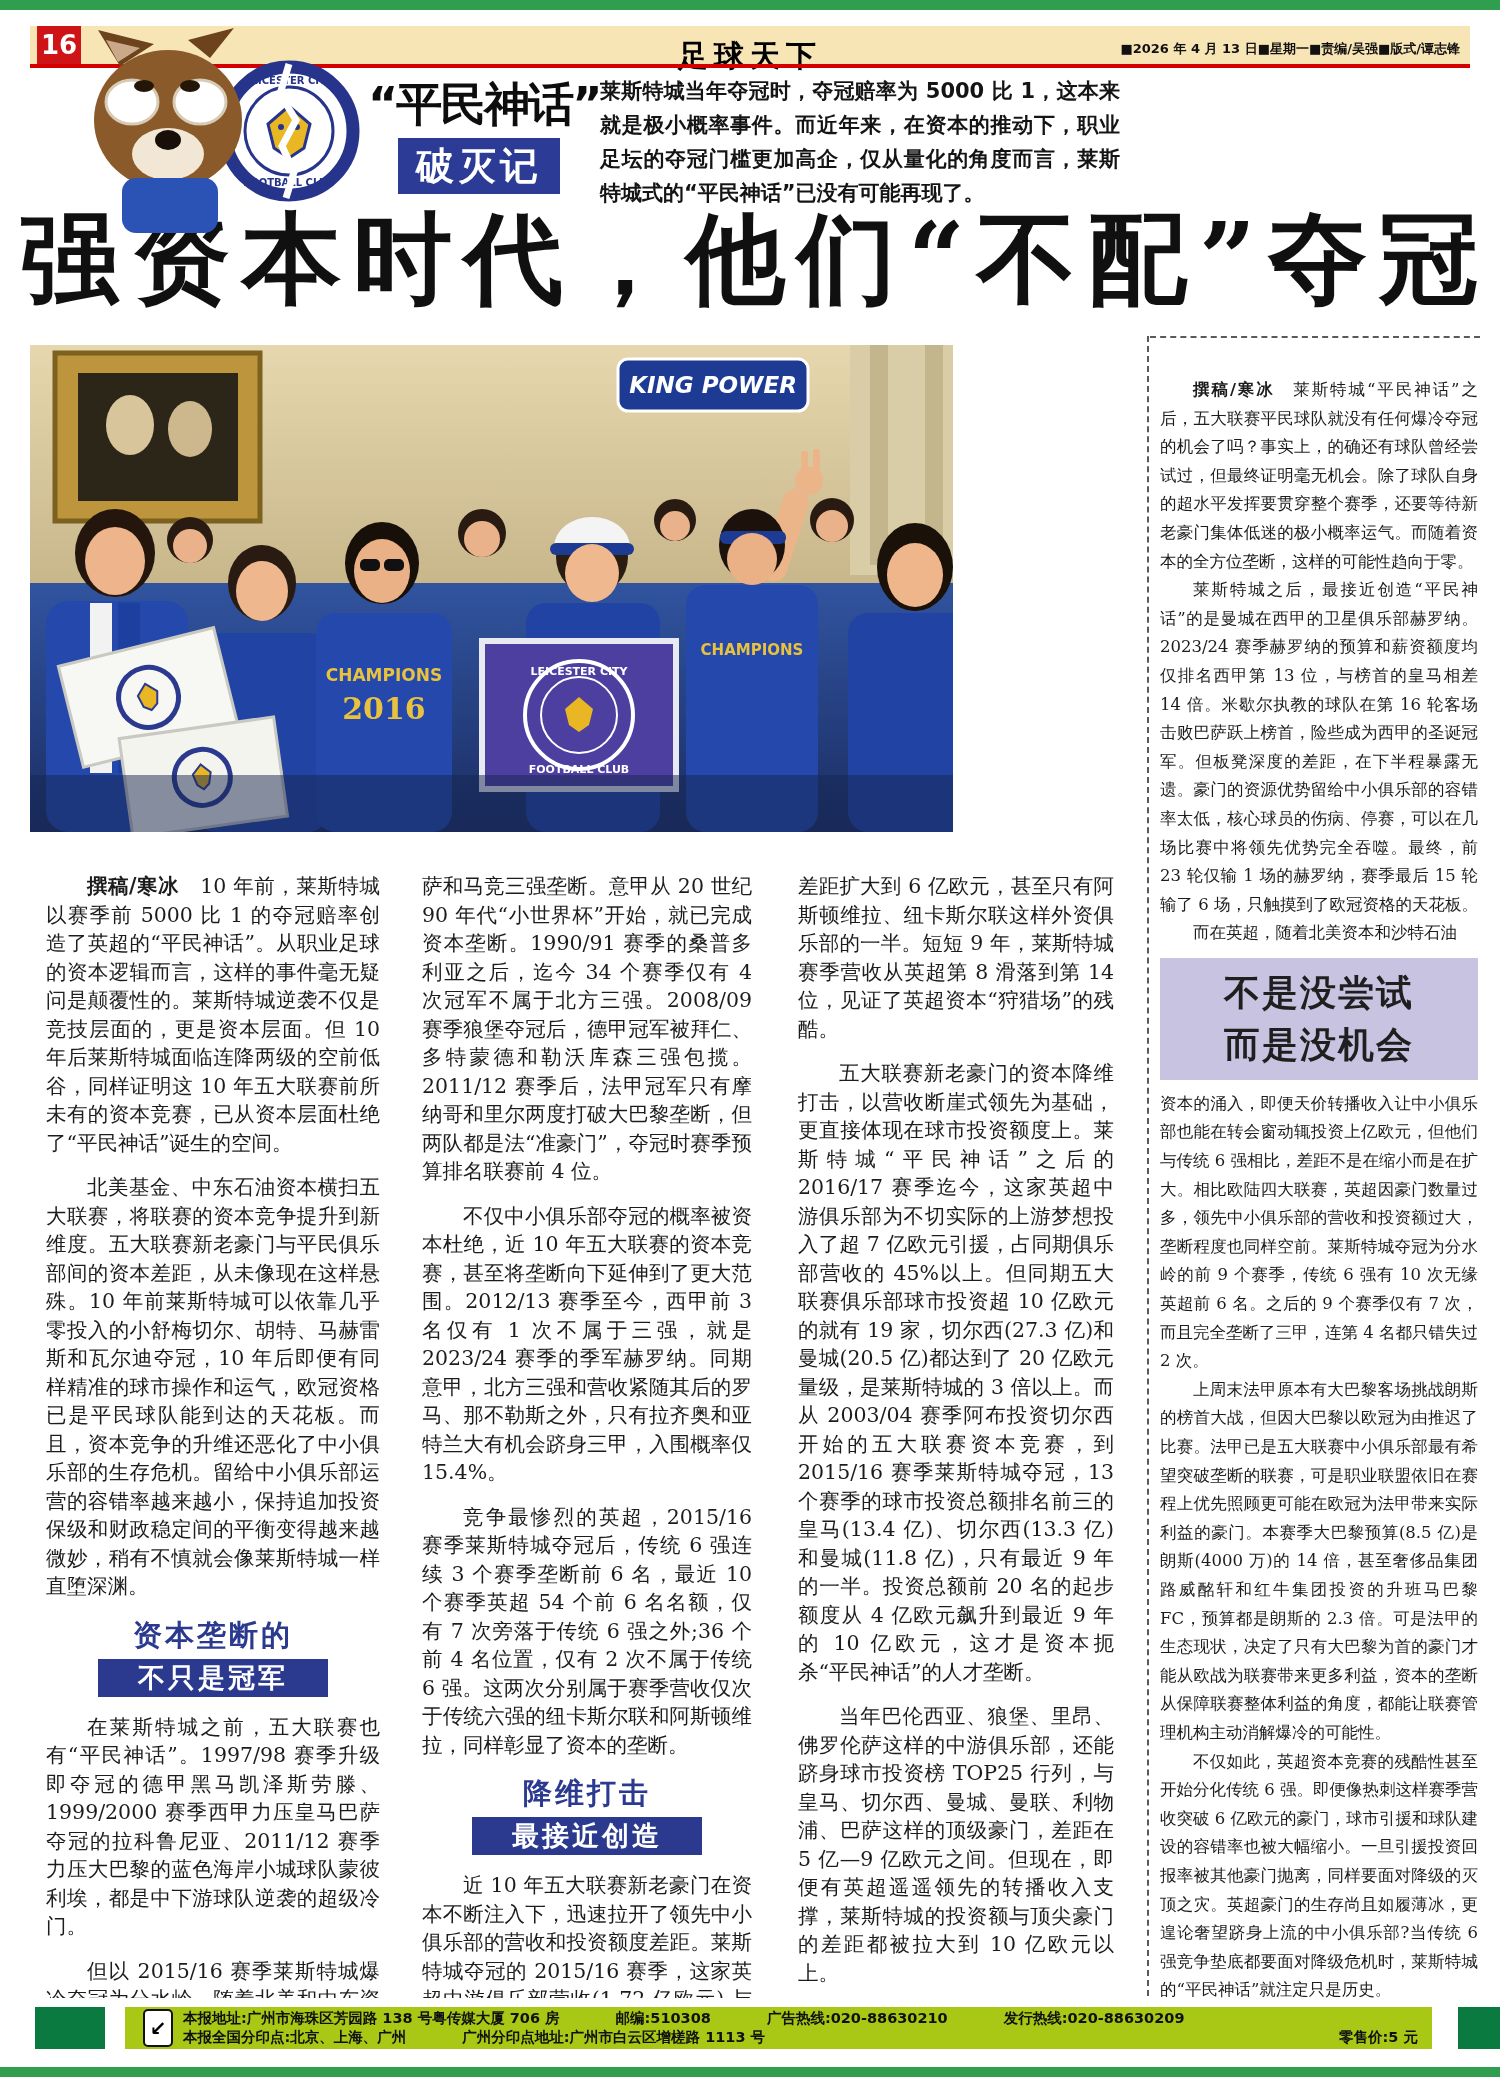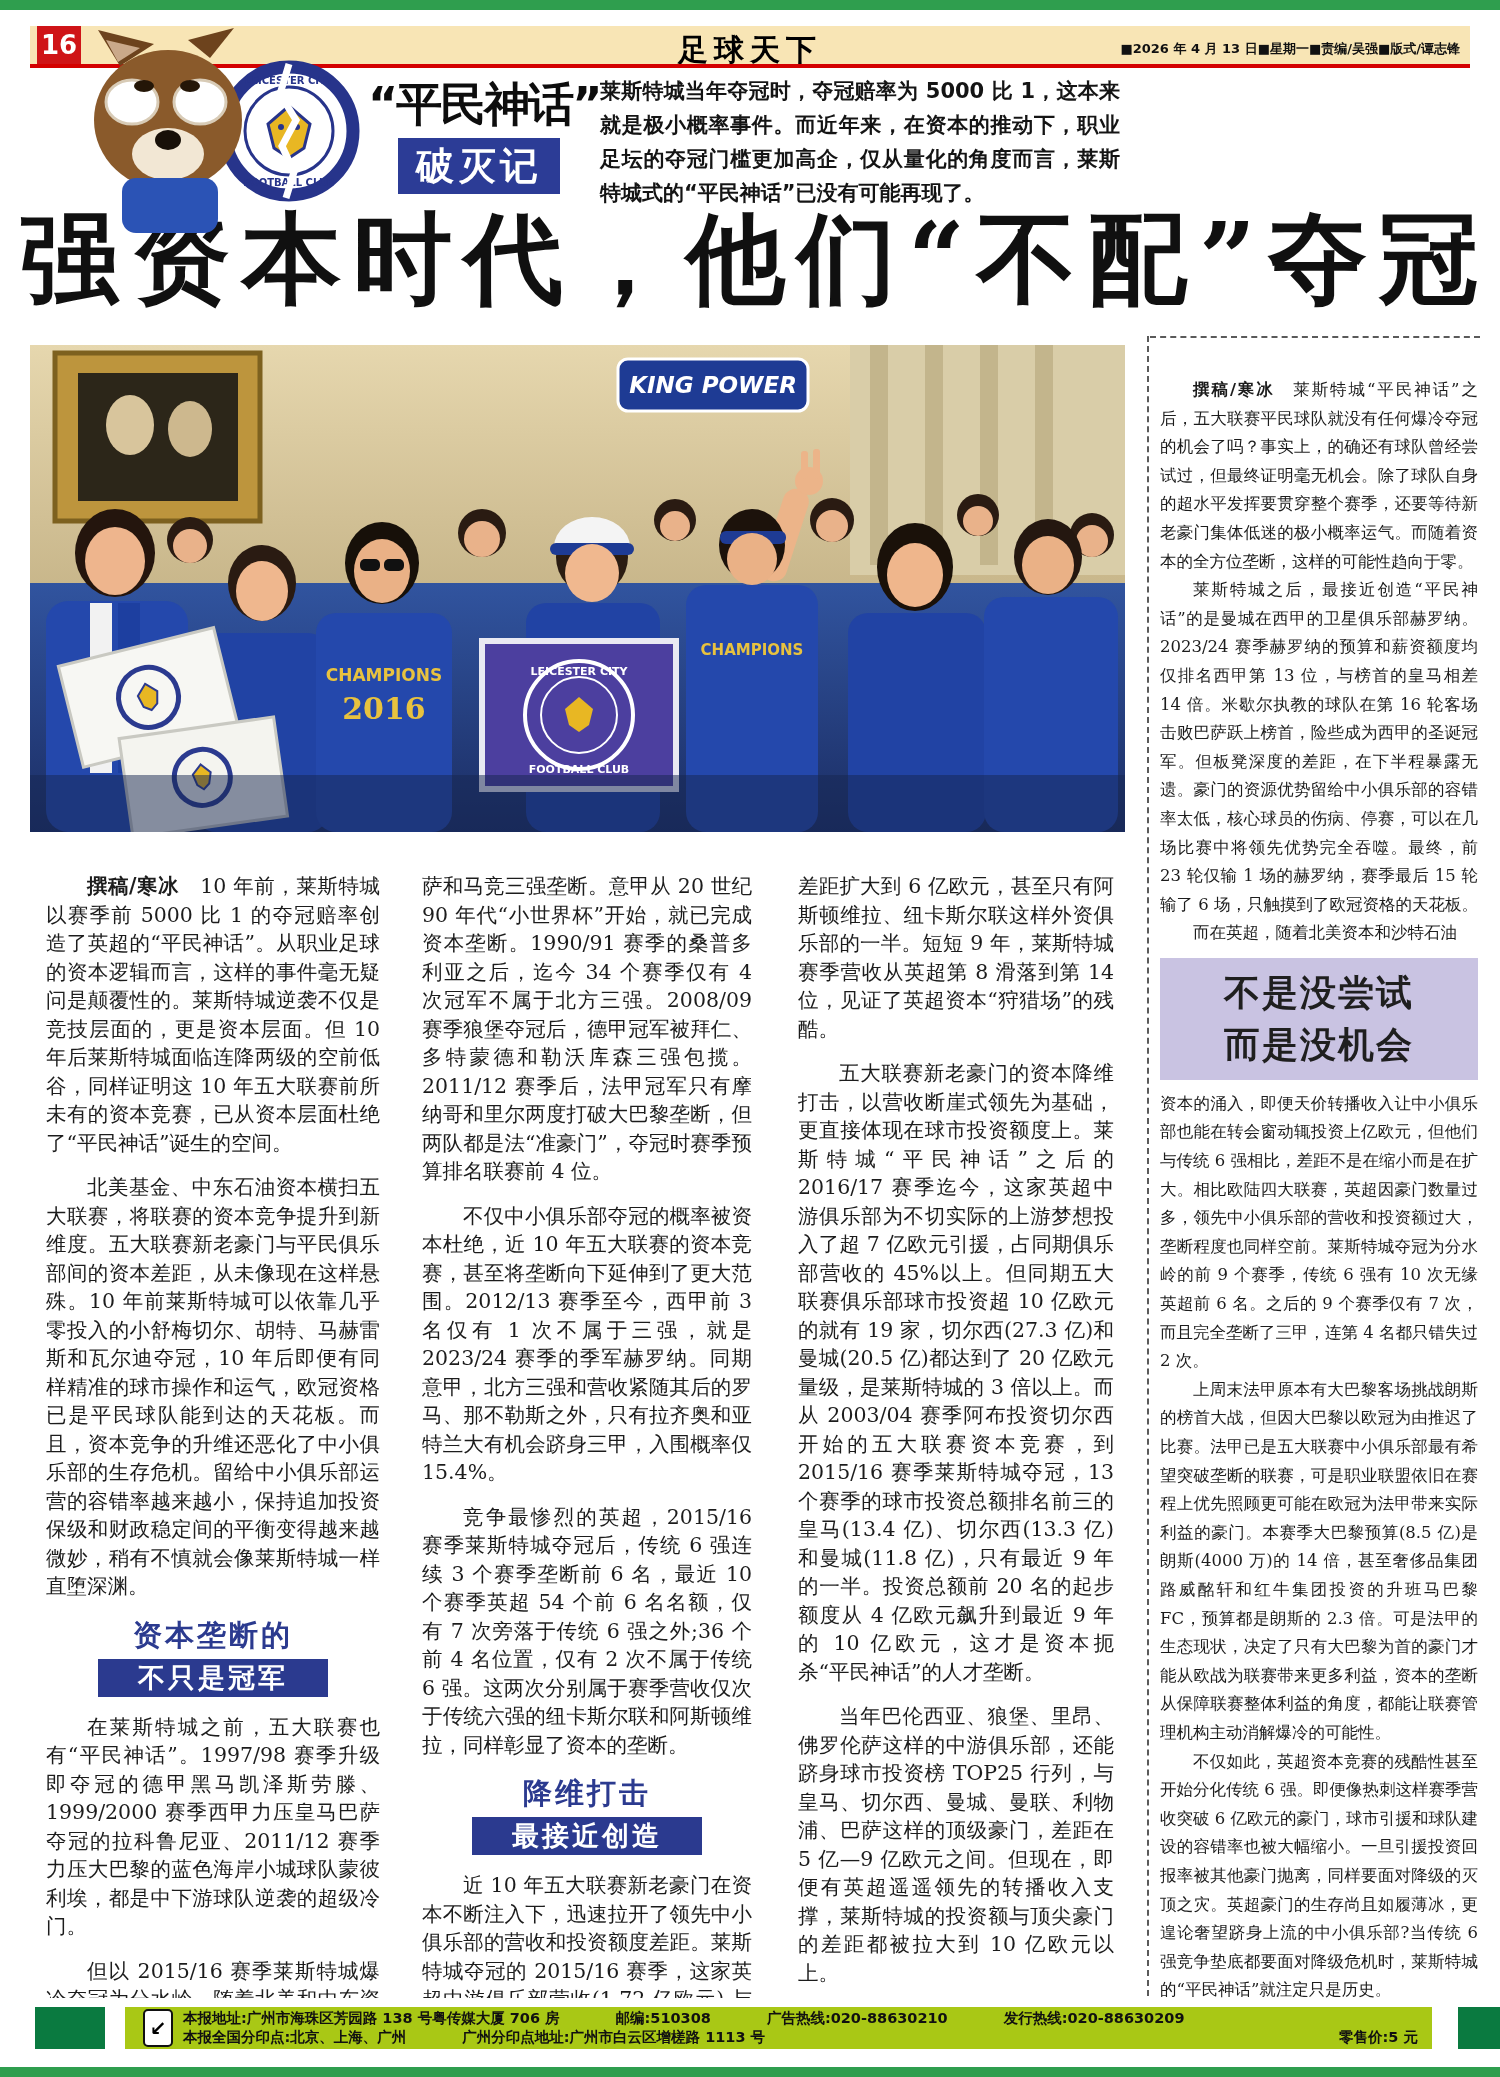--- a/index.html
+++ b/index.html
@@ -8,39 +8,39 @@
   .abs{position:absolute;}
 
   
   .strip-top{left:0;top:0;width:1500px;height:10px;background:#2f9e4e;}
   .strip-bottom{left:0;top:2067px;width:1500px;height:10px;background:#2f9e4e;}
 
   
   .masthead{left:30px;top:26px;width:1440px;height:38px;background:#f8e5b5;}
   .pageno{position:absolute;left:7px;top:0;width:44px;height:38px;background:#cf1417;color:#fff;
           font:900 26px "DejaVu Sans","Liberation Sans",sans-serif;display:flex;align-items:center;justify-content:center;}
-  .section-title{position:absolute;left:0;top:4px;width:100%;text-align:center;
+  .section-title{position:absolute;left:0;top:10px;width:100%;text-align:center;
           font:900 30px "DejaVu Sans","Liberation Sans",sans-serif;color:#000;letter-spacing:6px;}
   .dateline{position:absolute;right:10px;bottom:6px;font:700 13px "DejaVu Sans","Liberation Sans",sans-serif;color:#111;}
   .red-rule{left:30px;top:64px;width:1440px;height:4px;background:#d40000;}
 
   
   .mascot{left:92px;top:28px;width:285px;height:205px;z-index:3;}
   .kicker-l1{left:368px;top:74px;width:230px;font:900 46px "DejaVu Sans","Liberation Sans",sans-serif;
              color:#0d0d0d;letter-spacing:-2px;z-index:3;white-space:nowrap;}
   .kicker-l2{left:398px;top:138px;width:162px;height:56px;background:#2c3c96;color:#fff;z-index:3;
              font:900 38px "DejaVu Sans","Liberation Sans",sans-serif;display:flex;align-items:center;justify-content:center;letter-spacing:4px;}
   .intro{left:600px;top:74px;width:520px;font:600 21px/34px "DejaVu Sans","Liberation Sans",sans-serif;color:#141414;text-align:justify;}
 
   
   .headline{left:20px;top:198px;width:1460px;text-align:center;font-weight:900;font-size:99px;line-height:120px;
             color:#101010;letter-spacing:12px;white-space:nowrap;font-family:"DejaVu Serif","Liberation Serif",serif;}
 
   
-  .photo{left:30px;top:345px;width:1095px;height:487px;overflow:hidden;background:#2c4690;}
+  .photo{left:30px;top:345px;width:923px;height:487px;overflow:hidden;background:#2c4690;}
 
   
   .bodycol{top:856px;height:1142px;font-size:20.5px;line-height:28.5px;text-align:justify;color:#1c1c1c;overflow:hidden;}
   .col1{left:30px;width:366px;}
   .col2{left:406px;width:362px;}
   .col3{left:782px;width:348px;}
   .bodycol p{margin:16px;text-indent:2em;}
   .bodycol p.cont{text-indent:0;}
   .byline{font-family:"DejaVu Sans","Liberation Sans",sans-serif;font-weight:700;}
   .subhead{margin:16px auto 14px auto;text-align:center;text-indent:0;}

